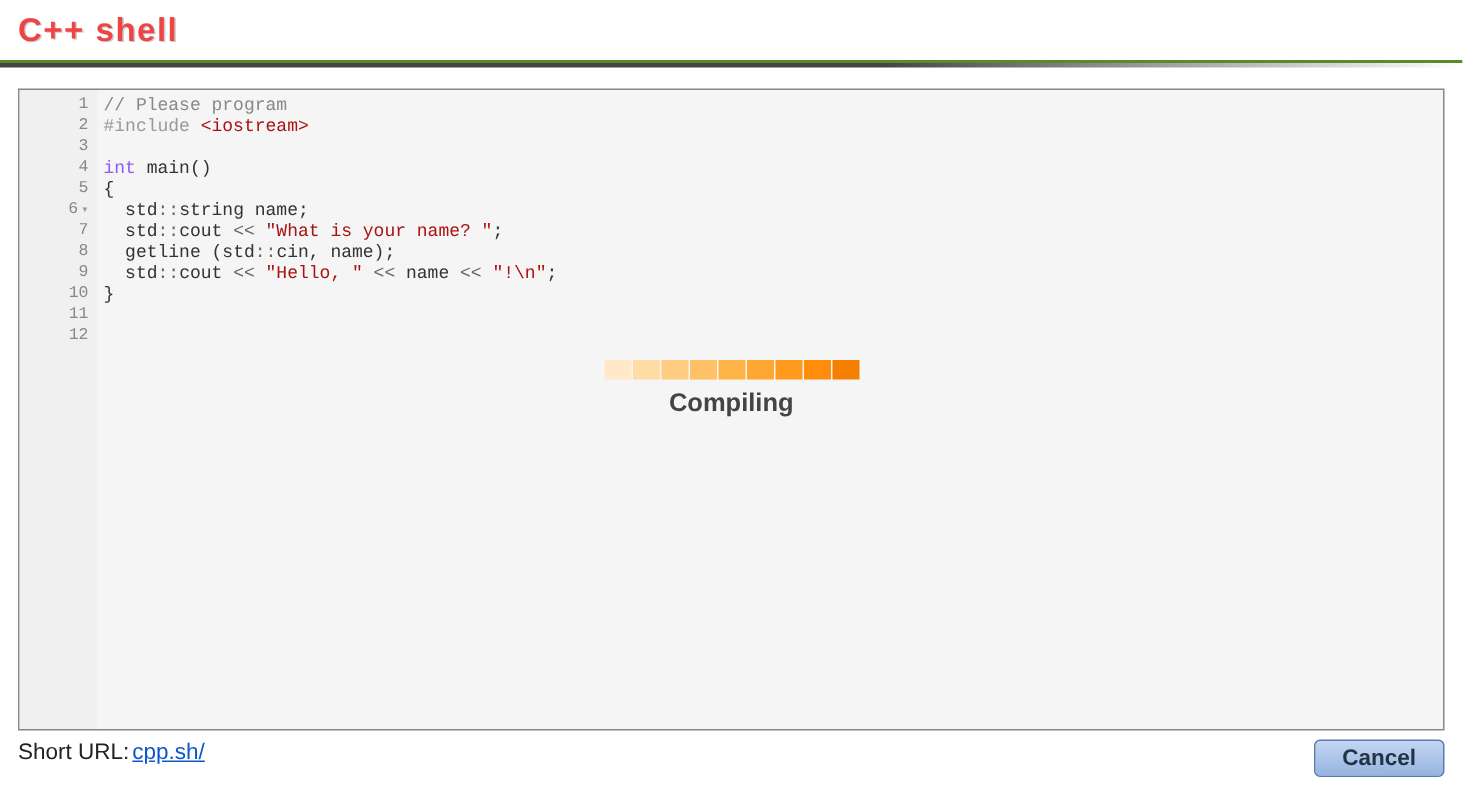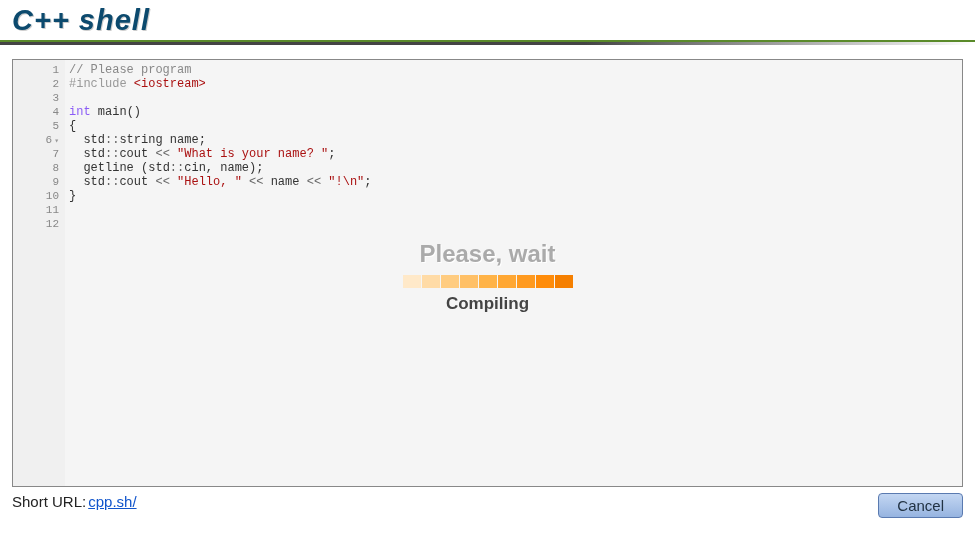--- a/index.html
+++ b/index.html
@@ -5,25 +5,24 @@
   * { box-sizing: border-box; margin: 0; padding: 0; }
   html, body { width: 975px; height: 535px; overflow: hidden; font-family: Arial, Helvetica, sans-serif; background: #fff; }
   .header {
     height: 40px;
     background: #fff;
     display: flex;
     align-items: center;
     padding-left: 12px;
   }
   .header-title {
-    font-size: 29px;
+    font-size: 22px;
     font-weight: bold;
-    font-style: italic;
     letter-spacing: 1px;
-    color: #0c4a6e;
+    color: #ef4444;
     text-shadow: 1px 1px 0 #ccc;
     font-family: "Trebuchet MS", Arial, sans-serif;
   }
   .header-sep {
     height: 3px;
     background: linear-gradient(to right, #444 60%, #fff 100%);
   }
   .green-line {
     height: 2px;
     background: #5a8a2a;
@@ -105,21 +104,21 @@
     font-size: 15px;
   }
   .footer .short-label { color: #222; }
   .footer a { color: #1155cc; text-decoration: underline; margin-left: 2px; }
   .footer .spacer { flex: 1; }
   .btn {
     display: inline-block;
     min-width: 84px;
     padding: 3px 18px;
     font-size: 15px;
-    font-weight: normal;
+    font-weight: bold;
     color: #234;
     text-align: center;
     border: 1px solid #5a7ab0;
     border-radius: 4px;
     background: linear-gradient(to bottom, #c3d6f2, #96b4e0);
     cursor: pointer;
     font-family: "Trebuchet MS", Arial, sans-serif;
   }
 </style>
 </head>
@@ -157,21 +156,20 @@
           <pre>  <span class="c-id">std</span><span class="c-op">::</span><span class="c-id">string</span> <span class="c-id">name</span><span class="c-punc">;</span></pre>
           <pre>  <span class="c-id">std</span><span class="c-op">::</span><span class="c-id">cout</span> <span class="c-op">&lt;&lt;</span> <span class="c-str">"What is your name? "</span><span class="c-punc">;</span></pre>
           <pre>  <span class="c-id">getline</span> <span class="c-punc">(</span><span class="c-id">std</span><span class="c-op">::</span><span class="c-id">cin</span><span class="c-punc">, </span><span class="c-id">name</span><span class="c-punc">);</span></pre>
           <pre>  <span class="c-id">std</span><span class="c-op">::</span><span class="c-id">cout</span> <span class="c-op">&lt;&lt;</span> <span class="c-str">"Hello, "</span> <span class="c-op">&lt;&lt;</span> <span class="c-id">name</span> <span class="c-op">&lt;&lt;</span> <span class="c-str">"!\n"</span><span class="c-punc">;</span></pre>
           <pre><span class="c-punc">}</span></pre>
           <pre></pre>
         </div>
     </div>
 
     <div class="overlay">
-      <div class="overlay-wait">Please, wait</div>
       <div class="progress" id="progress">
           <div class="cell" style="background: rgb(255, 233, 201);"></div>
           <div class="cell" style="background: rgb(255, 219, 166);"></div>
           <div class="cell" style="background: rgb(255, 204, 128);"></div>
           <div class="cell" style="background: rgb(255, 192, 102);"></div>
           <div class="cell" style="background: rgb(255, 179, 71);"></div>
           <div class="cell" style="background: rgb(255, 167, 51);"></div>
           <div class="cell" style="background: rgb(255, 154, 31);"></div>
           <div class="cell" style="background: rgb(255, 140, 10);"></div>
           <div class="cell" style="background: rgb(245, 127, 0);"></div>

